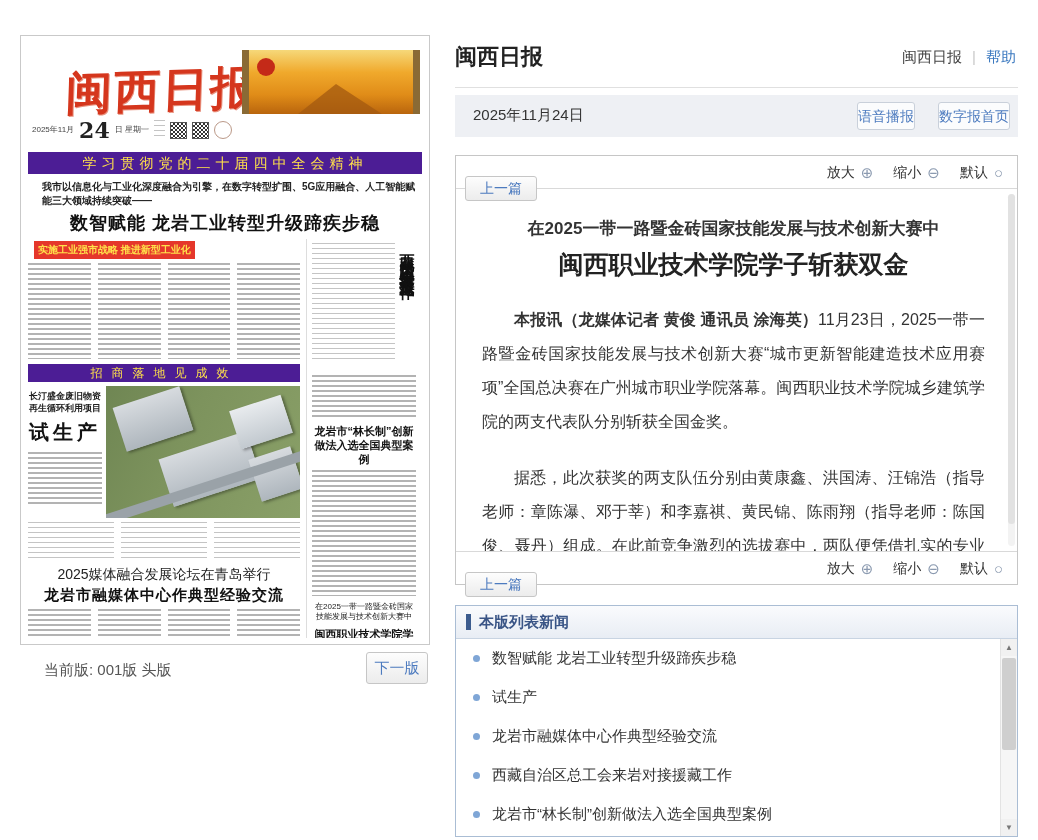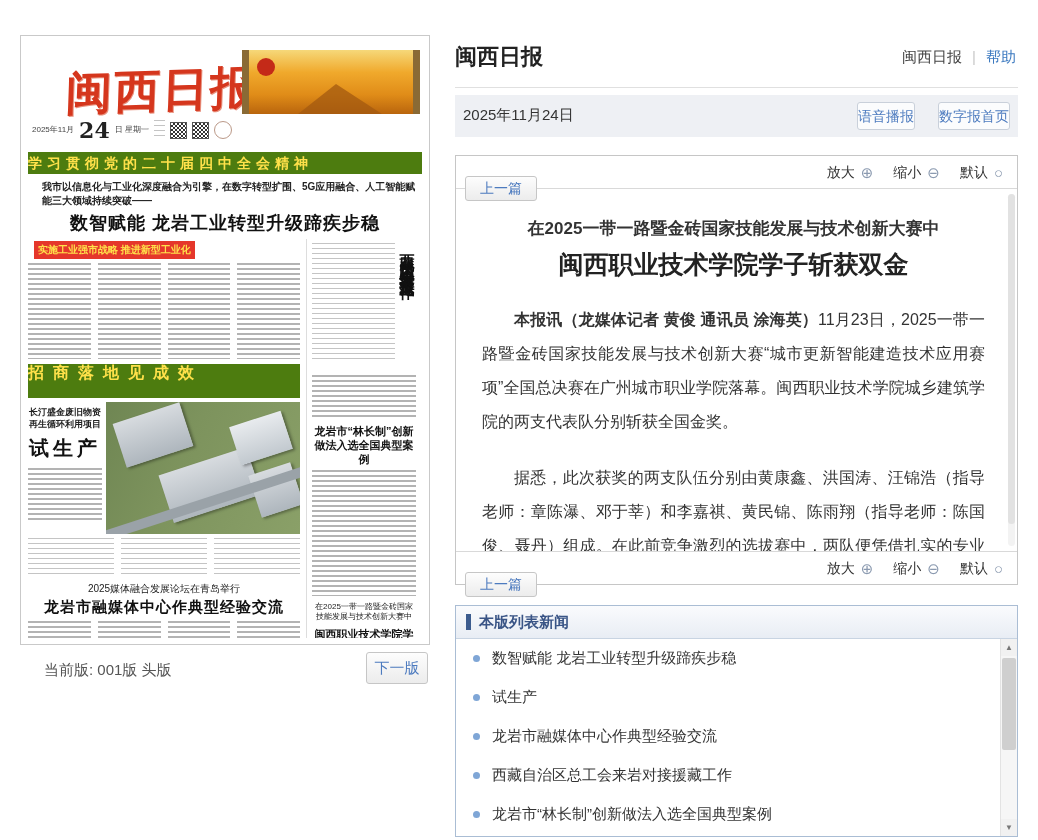--- a/index.html
+++ b/index.html
@@ -22,48 +22,48 @@
   #scroll-banner .peak { position:absolute; left:30%; bottom:0; width:0; height:0;
     border-left:38px solid transparent; border-right:46px solid transparent; border-bottom:30px solid #a35a10; opacity:.75;}
   #scroll-seal { position:absolute; left:8px; top:8px; width:18px; height:18px; border-radius:50%;
     background:#c42a18; color:#ffe9b0; font-size:6px; line-height:18px; text-align:center; }
   #date-row { position:absolute; left:4px; top:72px; right:190px; height:32px; display:flex; align-items:center; gap:5px; }
   .d-sm { font-size:8px; color:#444; line-height:10px; white-space:nowrap; }
   #date-num { font-size:22px; font-weight:bold; color:#222; font-family:"DejaVu Serif",serif; }
   .qr { width:17px; height:17px; background:repeating-conic-gradient(#333 0 25%, #fff 0 50%); background-size:4px 4px; border:1px solid #555; }
   .seal-circle { width:18px; height:18px; border:1px solid #b98; border-radius:50%; }
 
-  .red-banner { background:#4d7c0f; color:#ffe14a; font-weight:bold; }
+  .red-banner { background:#4c1d95; color:#ffe14a; font-weight:normal; text-align:center; }
   #banner1 { height:22px; line-height:22px; font-size:14px; letter-spacing:5px; margin:2px 0 4px; }
 
   #intro { font-size:10px; font-weight:bold; color:#222; line-height:14px; padding:2px 6px 0 14px; }
   #headline1 { font-size:18px; font-weight:bold; color:#111; text-align:center; letter-spacing:1px; padding:3px 0 4px; }
 
   #cols-wrap { display:flex; }
   #main-col { width:272px; }
   #right-col { width:110px; margin-left:6px; border-left:1px solid #ddd; padding-left:5px; }
 
   .ftcols { display:flex; gap:7px; }
   .ft { flex:1; background:repeating-linear-gradient(to bottom,#b3b3b3 0 1.6px,transparent 1.6px 5px); }
   .ft.light { background:repeating-linear-gradient(to bottom,#c4c4c4 0 1.4px,transparent 1.4px 5px); }
 
   #tag-red { display:inline-block; background:#e5372b; color:#ffe14a; font-size:10px; font-weight:bold;
     padding:2px 4px; margin:0 0 4px 6px; }
-  #banner2 { height:34px; line-height:18px; font-size:16px; letter-spacing:9px; margin:5px 0 4px; }
+  #banner2 { height:18px; line-height:18px; font-size:12px; letter-spacing:9px; margin:5px 0 4px; }
 
   #mid-row { display:flex; gap:4px; }
   #proj-col { width:74px; }
   #proj-title { font-size:9px; font-weight:bold; color:#222; line-height:12px; text-align:center; padding-top:4px;}
   #headline2 { font-size:20px; font-weight:bold; color:#111; text-align:center; letter-spacing:4px; padding:5px 0 6px; }
   #photo { position:relative; flex:1; height:132px; background:
       linear-gradient(115deg,#6f8653 0%,#7d935d 40%,#8aa068 100%); overflow:hidden; }
   .bld { position:absolute; background:linear-gradient(180deg,#d7dbdf,#aeb6bd); transform:rotate(-18deg); box-shadow:2px 2px 3px rgba(0,0,0,.35); }
   .road { position:absolute; background:#9aa2a8; transform:rotate(-18deg); }
 
-  #mid-sub { font-size:10px; color:#222; text-align:center; padding:4px 0 1px; }
+  #mid-sub { font-size:14px; color:#222; text-align:center; padding:4px 0 1px; }
   #headline3 { font-size:15px; font-weight:bold; color:#111; text-align:center; letter-spacing:1px; padding:1px 0 4px; }
 
   #vert-wrap { display:flex; gap:4px; height:128px; margin:4px 0 4px; }
   #vert-head { writing-mode:vertical-rl; font-size:15px; font-weight:bold; color:#111;
     line-height:17px; letter-spacing:2px; height:128px; }
   .r-head { font-size:11px; font-weight:bold; color:#111; text-align:center; line-height:14px; margin:5px 0 4px; }
   .r-sub { font-size:8px; color:#222; text-align:center; line-height:10px; margin-top:6px; }
 
   #page-nav-bar { left:20px; top:652px; width:410px; height:36px; }
   #current-page { position:absolute; left:24px; top:9px; font-size:15px; color:#555; }
@@ -72,21 +72,21 @@
   #next-page-btn { position:absolute; right:2px; top:0; width:62px; height:32px; line-height:30px; font-size:15px;margin-left:32px; }
 
   
   #site-title { left:455px; top:42px; font-size:22px; font-weight:bold; color:#222; }
   #top-links { top:48px; right:22px; font-size:15px; color:#444; }
   #top-links .sep { color:#c9c9c9; margin:0 10px; }
   #top-links .help { color:#3d7ac0; cursor:pointer; }
   #header-divider { left:455px; top:87px; width:563px; height:1px; background:#e0e0e0; }
 
   #date-bar { left:455px; top:95px; width:563px; height:42px; background:#eef0f4; }
-  #issue-date { position:absolute; left:8px; top:11px; font-size:15px; color:#333; }
+  #issue-date { position:absolute; left:18px; top:11px; font-size:15px; color:#333; }
   #date-bar .btn { position:absolute; top:7px; height:28px; line-height:26px; font-size:14px;
     background:#fbfcfd; border-color:#c9d0da; padding:0 0; }
   #voice-btn { right:103px; }
   #home-btn { right:8px; }
 
   .panel { border:1px solid #c6c6c6; background:#fff; }
   #article-panel { left:455px; top:155px; width:563px; height:430px; }
   .art-toolbar { position:absolute; left:0; width:100%; height:33px; background:#fff; }
   #art-toolbar-top { top:0; border-bottom:1px solid #d9d9d9; }
   #art-toolbar-bottom { bottom:0; border-top:1px solid #d9d9d9; }

